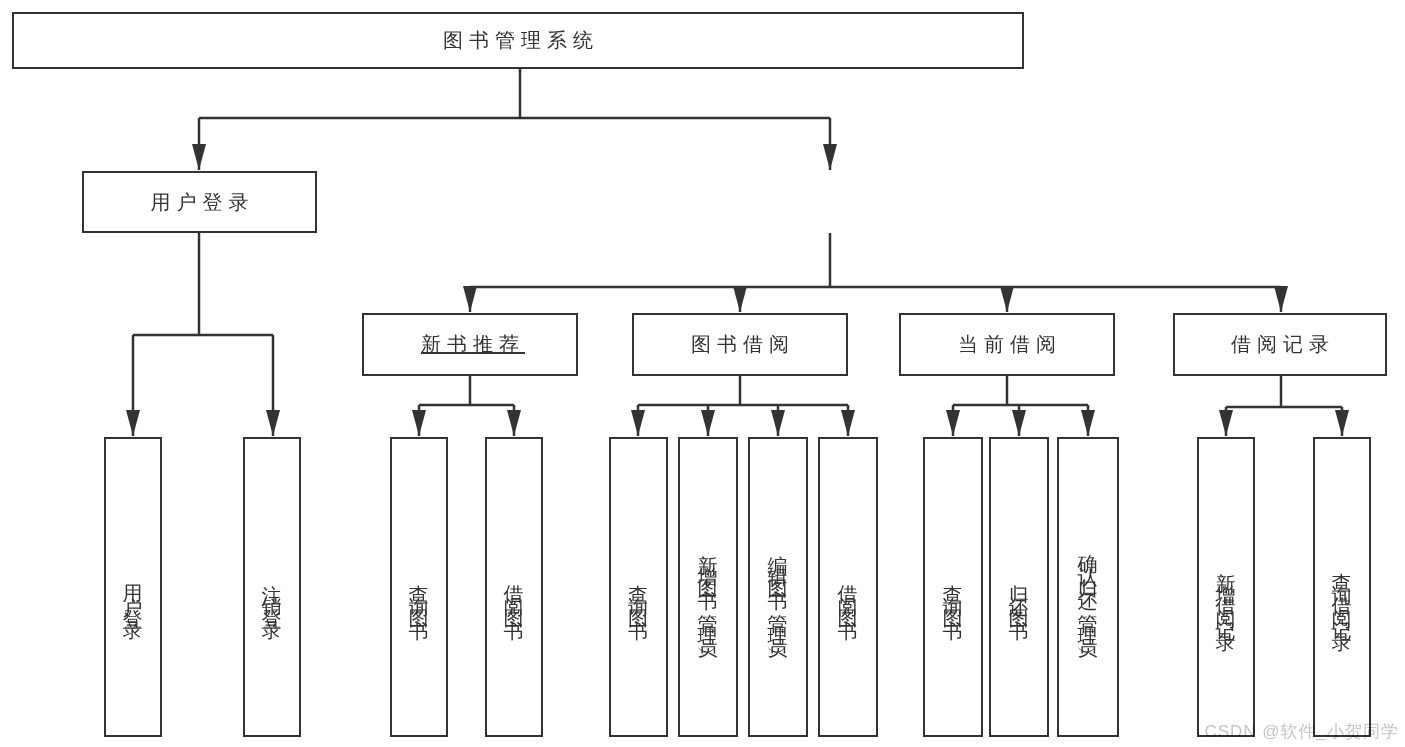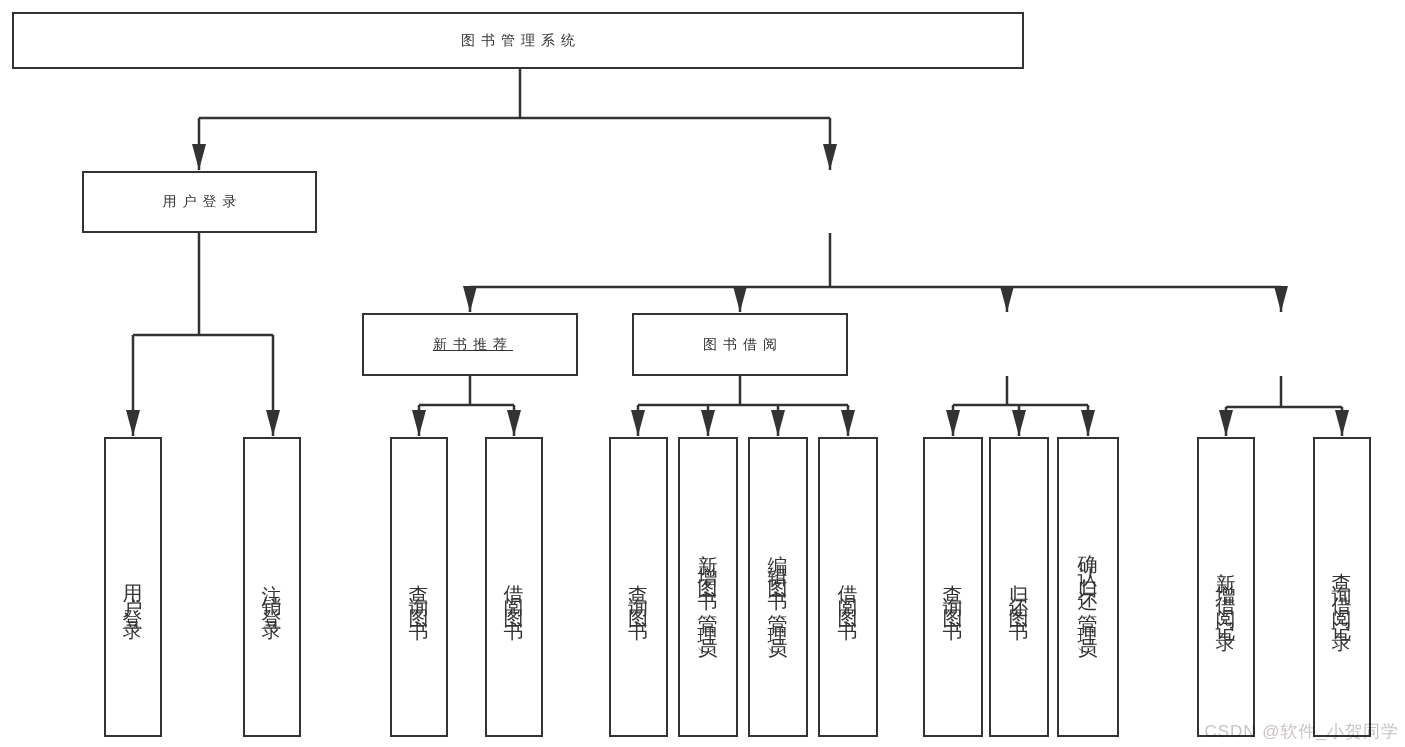--- a/index.html
+++ b/index.html
@@ -31,21 +31,21 @@
     box-sizing: border-box;
     background: #ffffff;
     border: 2.5px solid #333333;
     display: flex;
     align-items: center;
     justify-content: center;
     z-index: 2;
     color: #333333;
   }
   .hbox .lbl {
-    font-size: 14px;
+    font-size: 20px;
     letter-spacing: 6px;
     margin-right: -6px; 
     white-space: nowrap;
   }
   .vbox {
     top: 437px;
     height: 300px;
   }
   .vbox .lbl {
     writing-mode: vertical-rl;
@@ -128,20 +128,26 @@
   <div class="hbox" style="left:82px; top:171px; width:235px; height:62px;">
     <span class="lbl">用户登录</span>
   </div>
 
   <div class="hbox" style="left:362px; top:313px; width:216px; height:63px;text-decoration:underline;">
     <span class="lbl">新书推荐</span>
   </div>
   <div class="hbox" style="left:632px; top:313px; width:216px; height:63px;">
     <span class="lbl">图书借阅</span>
   </div>
+  <div class="hbox" style="left:899px; top:313px; width:216px; height:63px;">
+    <span class="lbl">当前借阅</span>
+  </div>
+  <div class="hbox" style="left:1173px; top:313px; width:214px; height:63px;">
+    <span class="lbl">借阅记录</span>
+  </div>
 
   <div class="vbox" style="left:104px; width:58px;">
     <span class="lbl">用户登录</span>
   </div>
   <div class="vbox" style="left:243px; width:58px;">
     <span class="lbl">注销登录</span>
   </div>
 
   <div class="vbox" style="left:390px; width:58px;">
     <span class="lbl">查询图书</span>

